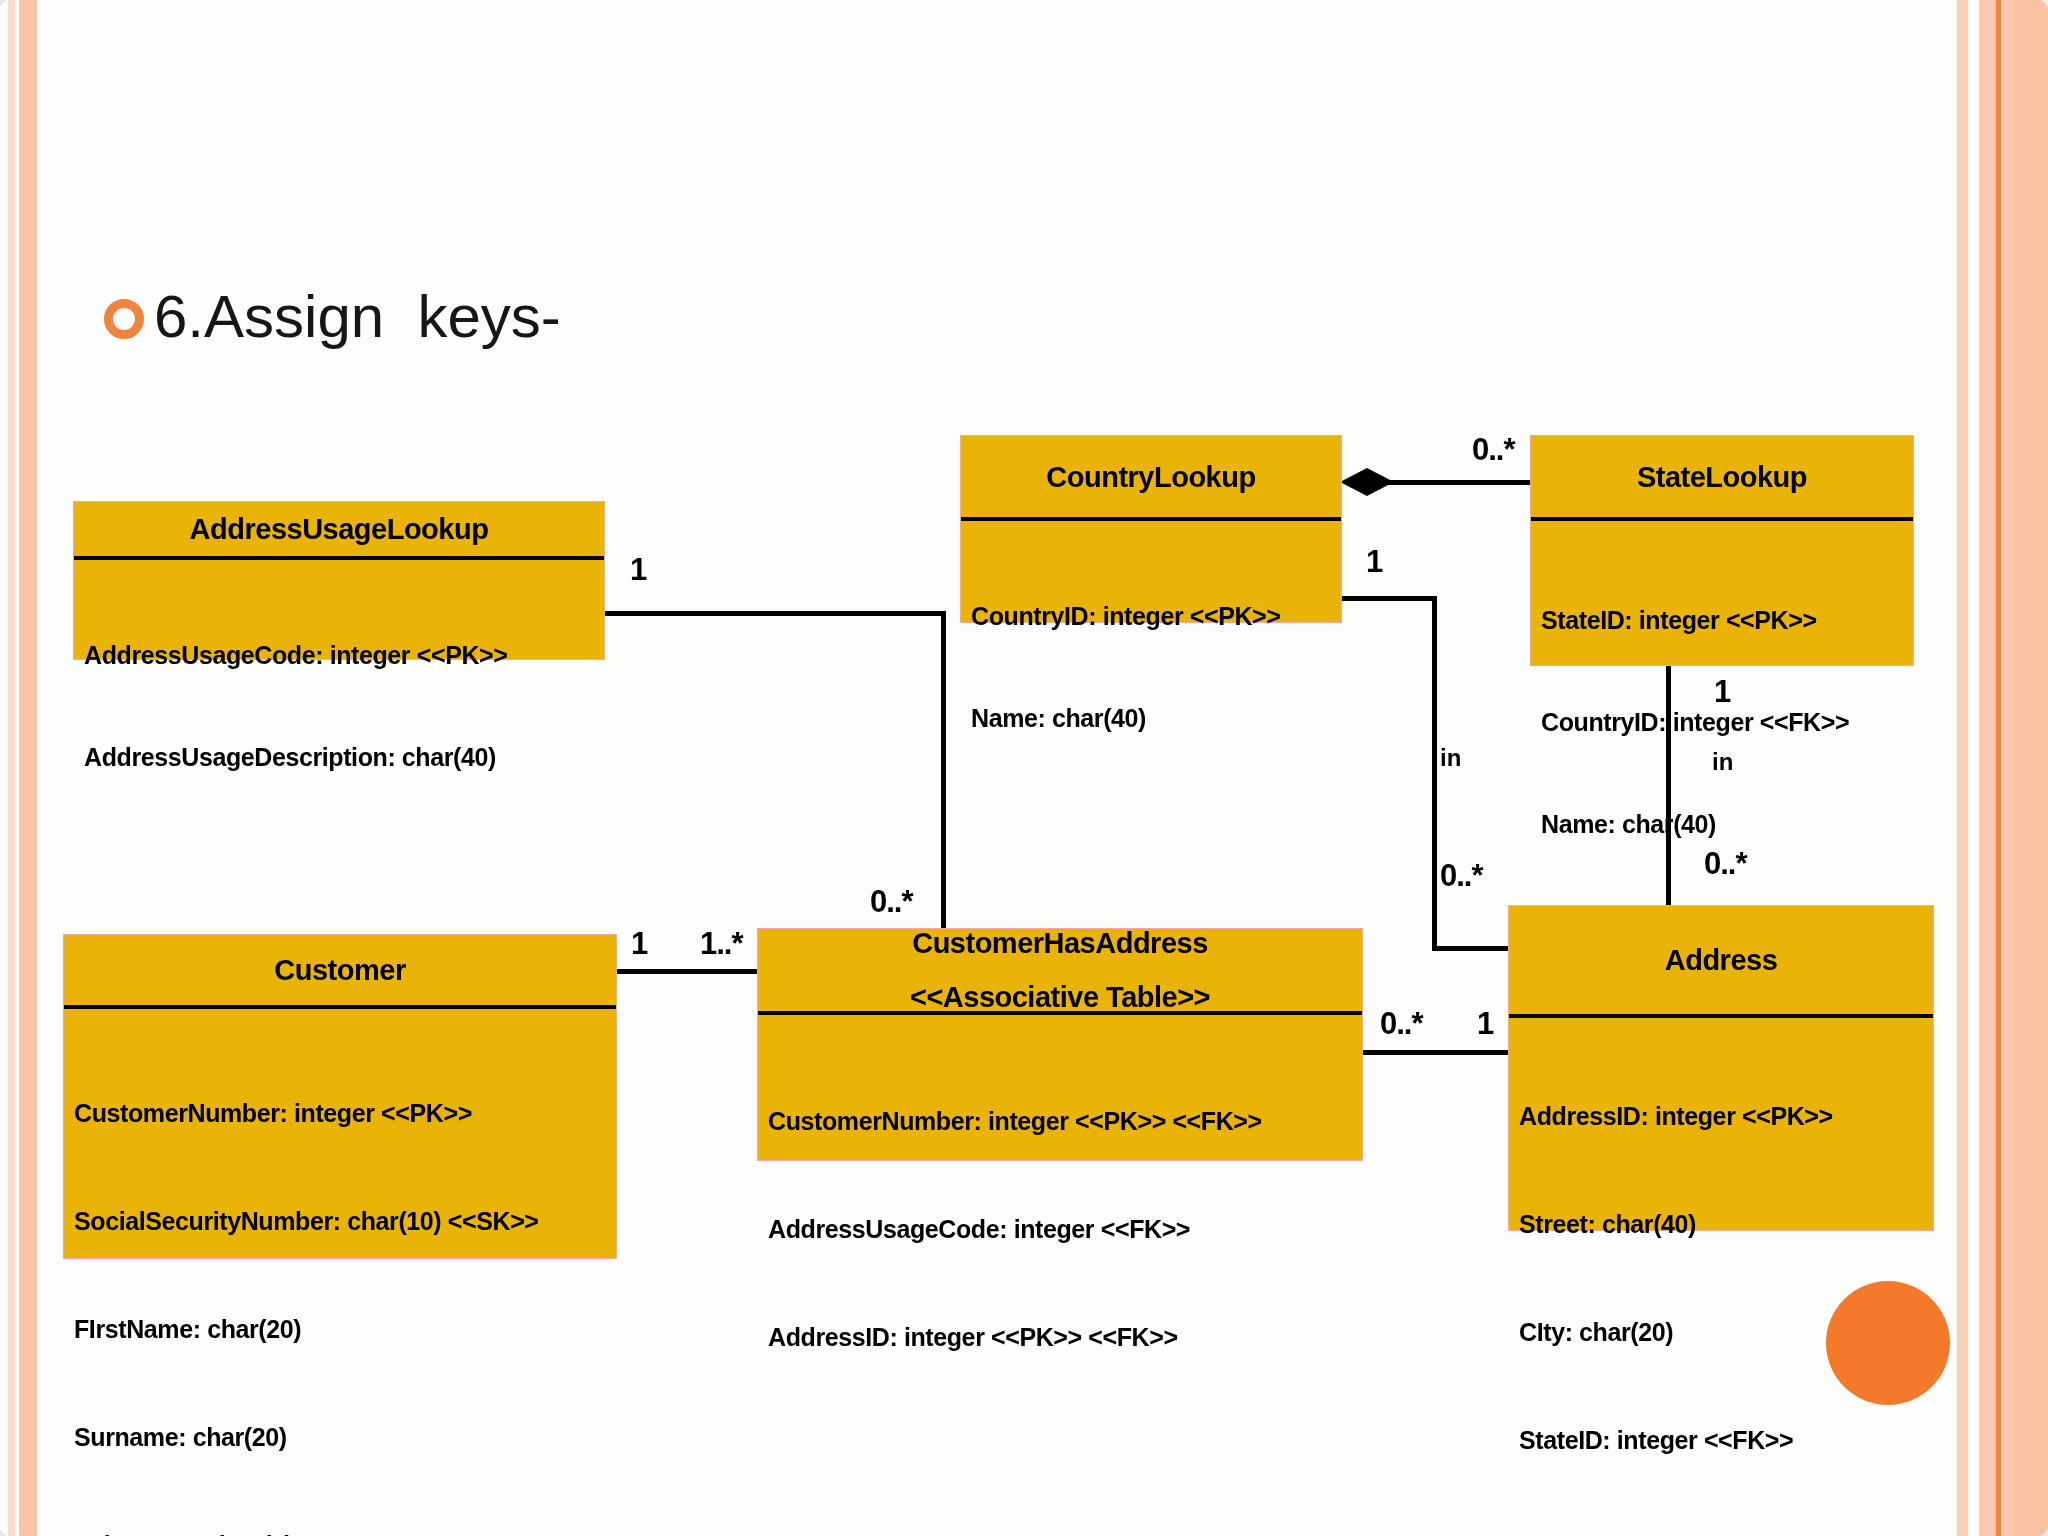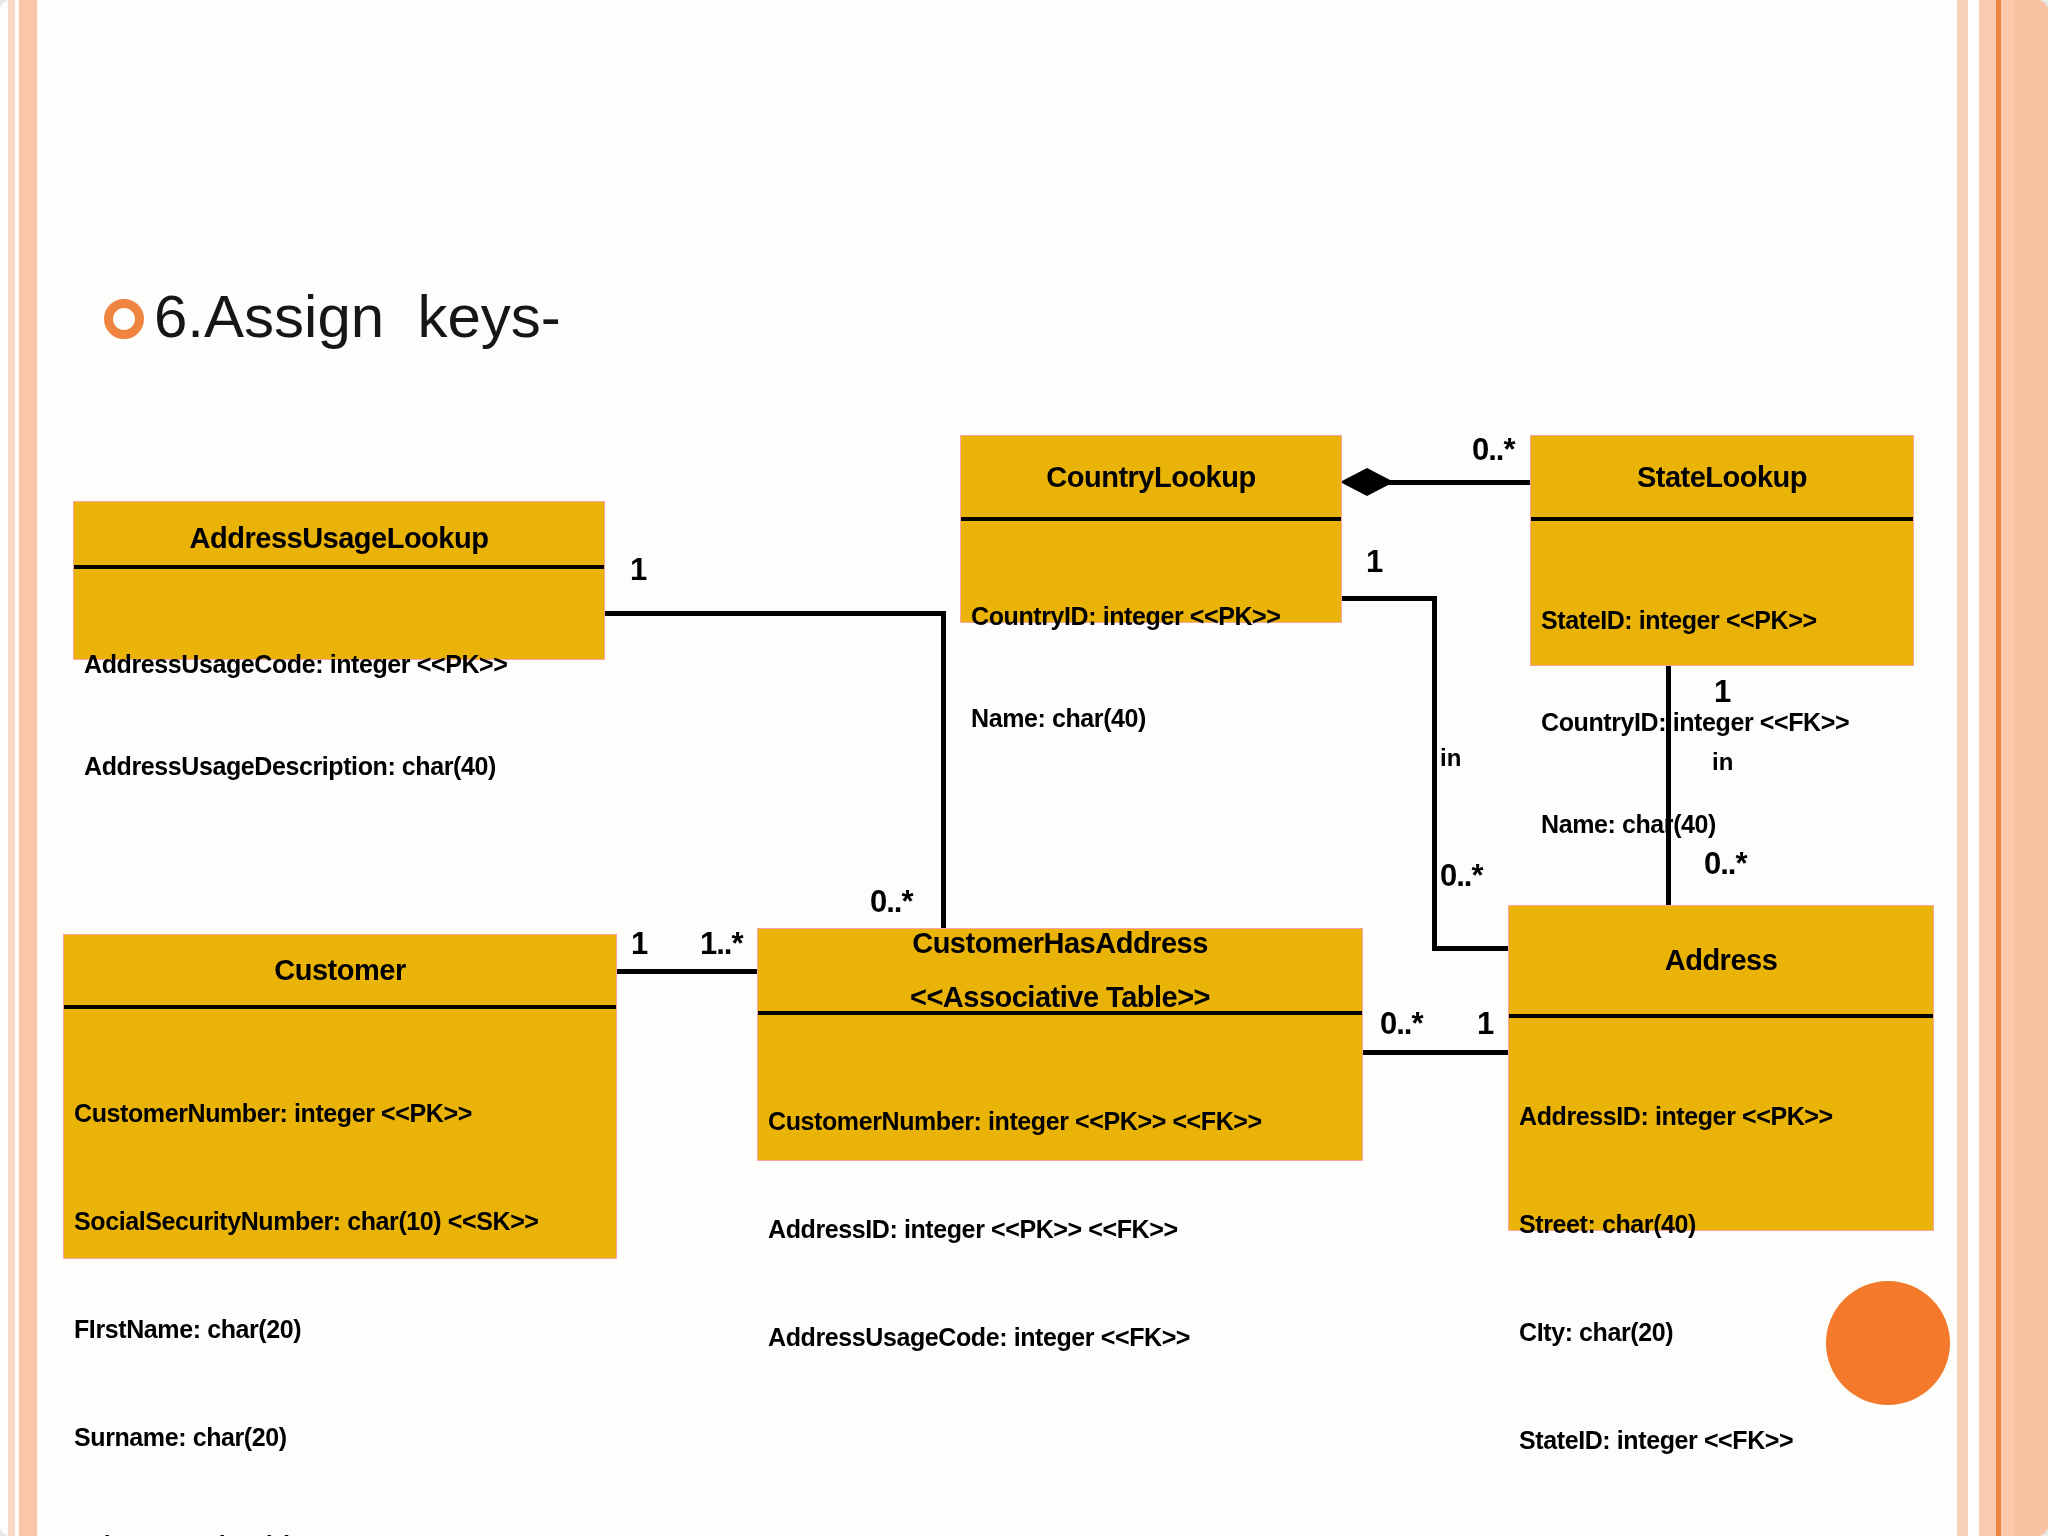--- a/index.html
+++ b/index.html
@@ -41,21 +41,21 @@
     font-size:29px;letter-spacing:-0.5px;line-height:36px;
     box-sizing:border-box;
   }
   .entity .attrs{
     padding:10px 8px 0 10px;
     font-weight:bold;font-size:25px;letter-spacing:-0.4px;
     line-height:34px;white-space:pre;
   }
   
   #e-aul   {left:73px;  top:501px; width:532px; height:159px;}
-  #e-aul .hdr{height:58px;margin-top:9px;}
+  #e-aul .hdr{height:58px;}
   #e-country{left:960px; top:435px; width:382px; height:188px;}
   #e-country .hdr{height:85px;}
   #e-state {left:1530px;top:435px; width:384px; height:231px;}
   #e-state .hdr{height:85px;}
   #e-cust  {left:63px;  top:934px; width:554px; height:325px;}
   #e-cust .hdr{height:74px;}
   #e-cha   {left:757px; top:928px; width:606px; height:233px;}
   #e-cha .hdr{height:86px;line-height:34px;gap:20px;}
   #e-addr  {left:1508px;top:905px; width:426px; height:326px;}
   #e-addr .hdr{height:112px;}
@@ -162,22 +162,22 @@
     </div>
   </div>
 
   <div class="entity" id="e-cha">
     <div class="hdr">
       <div>CustomerHasAddress</div>
       <div>&lt;&lt;Associative Table&gt;&gt;</div>
     </div>
     <div class="attrs">
       <div>CustomerNumber: integer &lt;&lt;PK&gt;&gt; &lt;&lt;FK&gt;&gt;</div>
+      <div>AddressUsageCode: integer &lt;&lt;FK&gt;&gt;</div>
       <div>AddressID: integer &lt;&lt;PK&gt;&gt; &lt;&lt;FK&gt;&gt;</div>
-      <div>AddressUsageCode: integer &lt;&lt;FK&gt;&gt;</div>
     </div>
   </div>
 
   <div class="entity" id="e-addr">
     <div class="hdr">Address</div>
     <div class="attrs">
       <div>AddressID: integer &lt;&lt;PK&gt;&gt;</div>
       <div>Street: char(40)</div>
       <div>CIty: char(20)</div>
       <div>StateID: integer &lt;&lt;FK&gt;&gt;</div>

